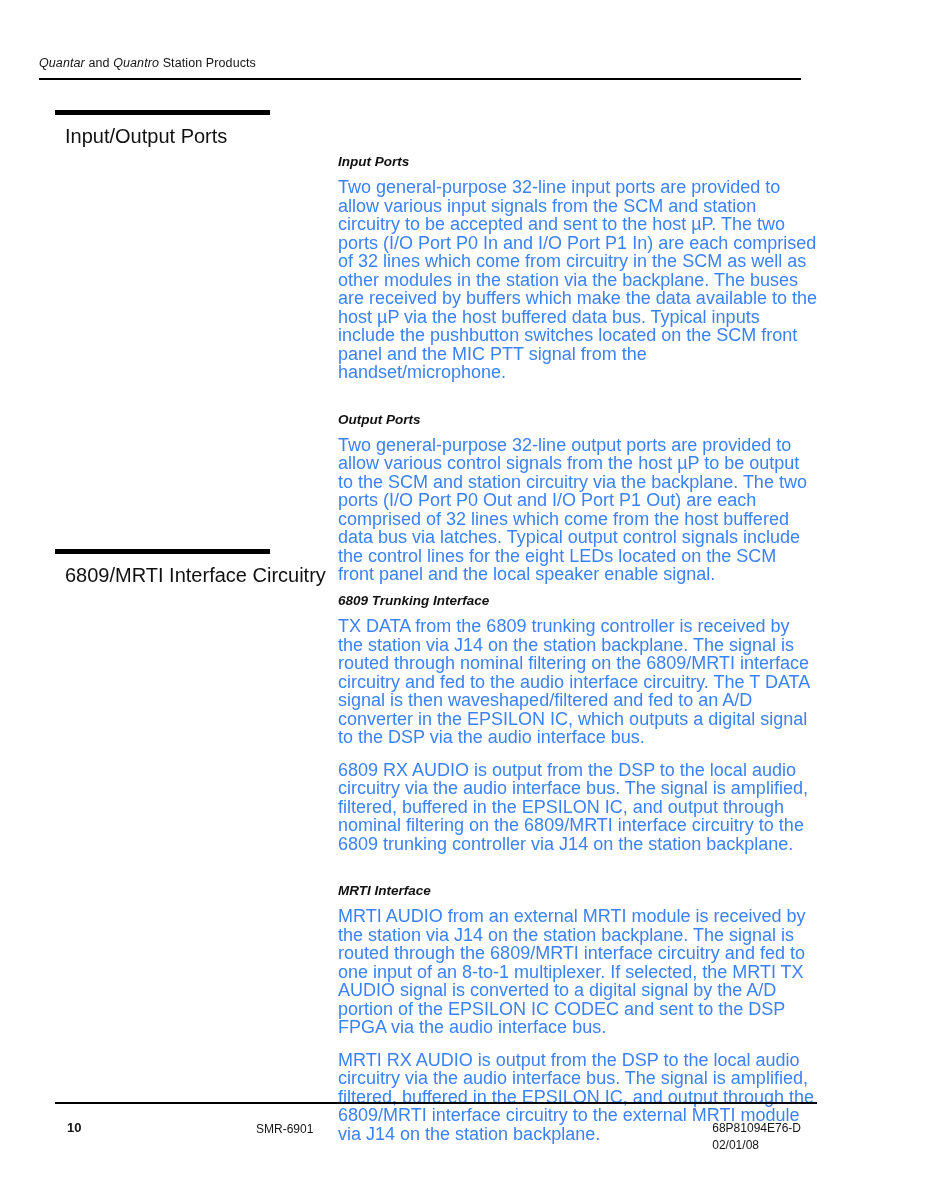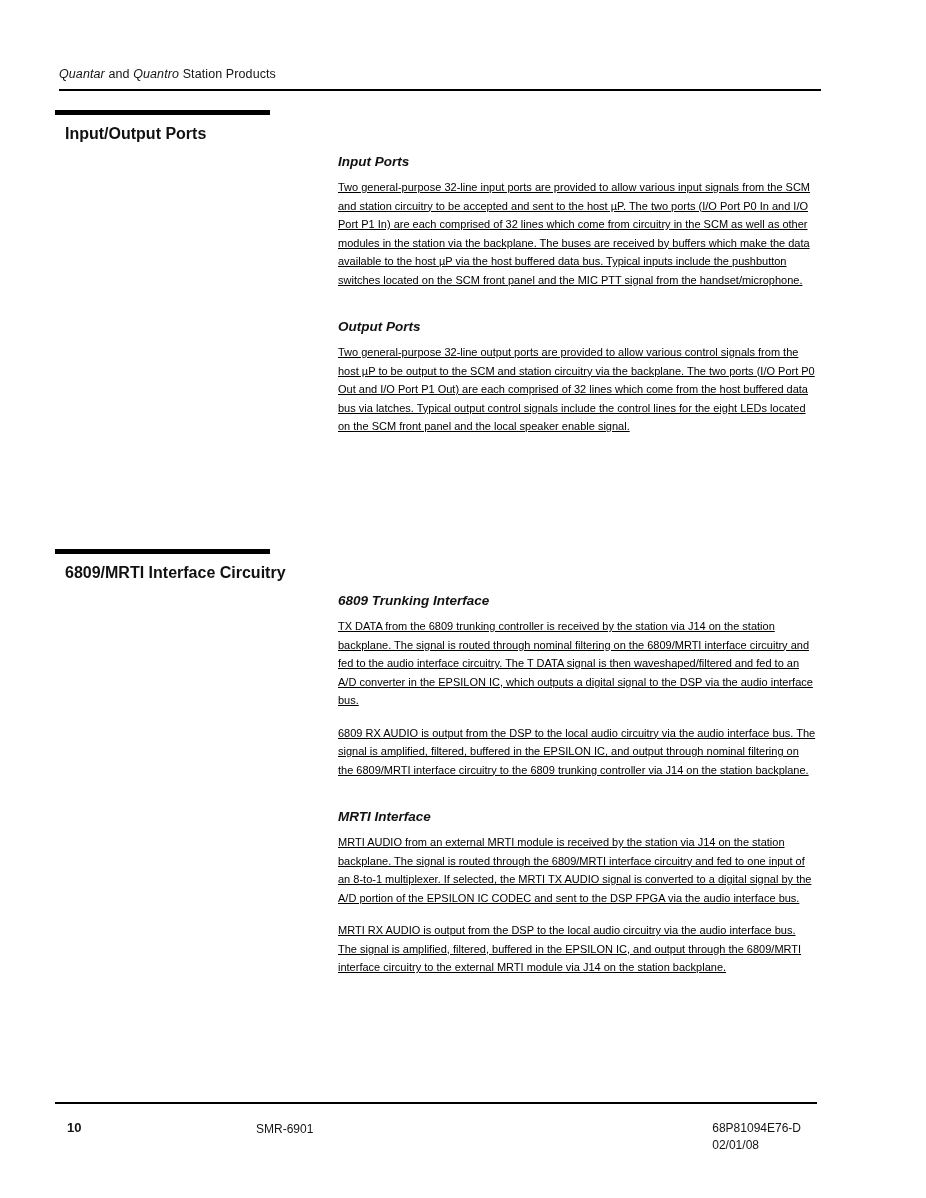--- a/index.html
+++ b/index.html
@@ -14,23 +14,22 @@
     background: #ffffff;
     font-family: "Liberation Sans", sans-serif;
     color: #1b1b1b;
     overflow: hidden;
   }
 
   
   .page-header {
     position: absolute;
     top: 56px;
-    left: 59px;
+    left: 39px;
     width: 762px;
-    margin-top: 11px;
   }
   .header-title {
     font-size: 12.5px;
     letter-spacing: 0.1px;
     color: #141414;
     margin-bottom: 8px;
   }
   .header-title .it { font-style: italic; }
   .header-rule {
     height: 2px;
@@ -49,45 +48,44 @@
     left: 0;
     width: 283px;
   }
   .sec-bar {
     width: 215px;
     height: 5px;
     background: #000000;
   }
   .sec-title {
     margin: 10px 0 0 10px;
-    font-size: 16px;
-    font-weight: bold;
+    font-size: 20px;
+    font-weight: normal;
     color: #111111;
   }
   .sec-body {
     margin-left: 283px;
     width: 479px;
   }
   .sub-heading {
     margin: 0 0 9px 0;
     padding-top: 0;
     font-size: 13.5px;
     font-weight: bold;
     font-style: italic;
     color: #111111;
   }
   .sec-body .sub-heading:first-child {
     margin-top: 44px;
   }
   .para {
     margin: 0 0 14px 0;
-    font-size: 11px;
+    font-size: 18px;
     line-height: 18.5px;
-    color: #000000;
-    text-decoration: underline;
+    color: #3b82f6;
   }
   .para + .sub-heading {
     margin-top: 30px;
   }
 
   
   .page-footer {
     position: absolute;
     top: 1102px;
     left: 55px;

